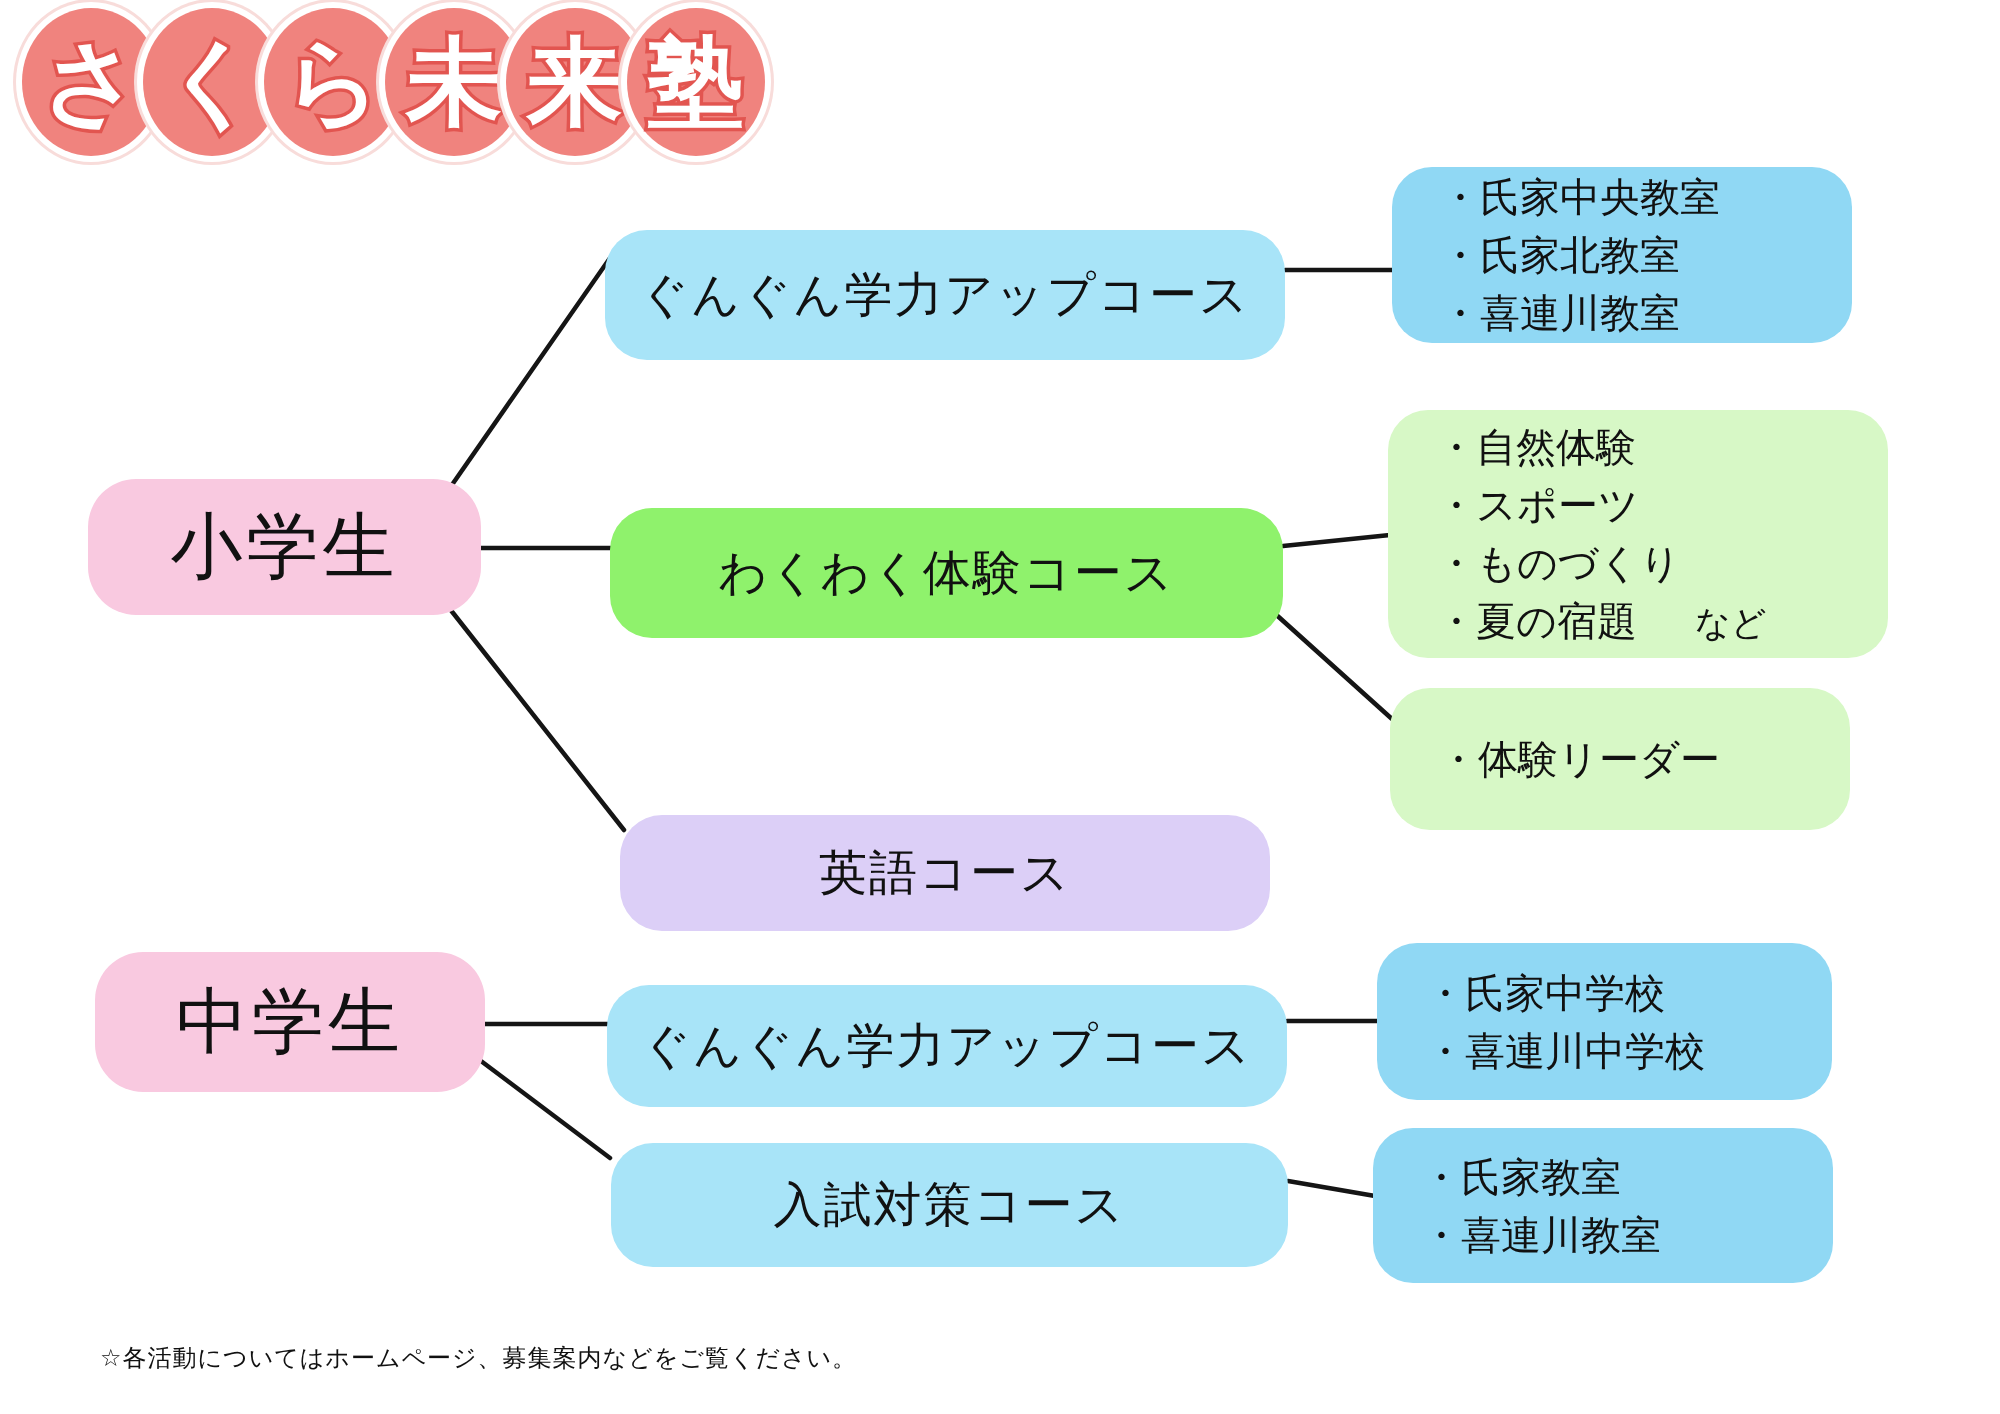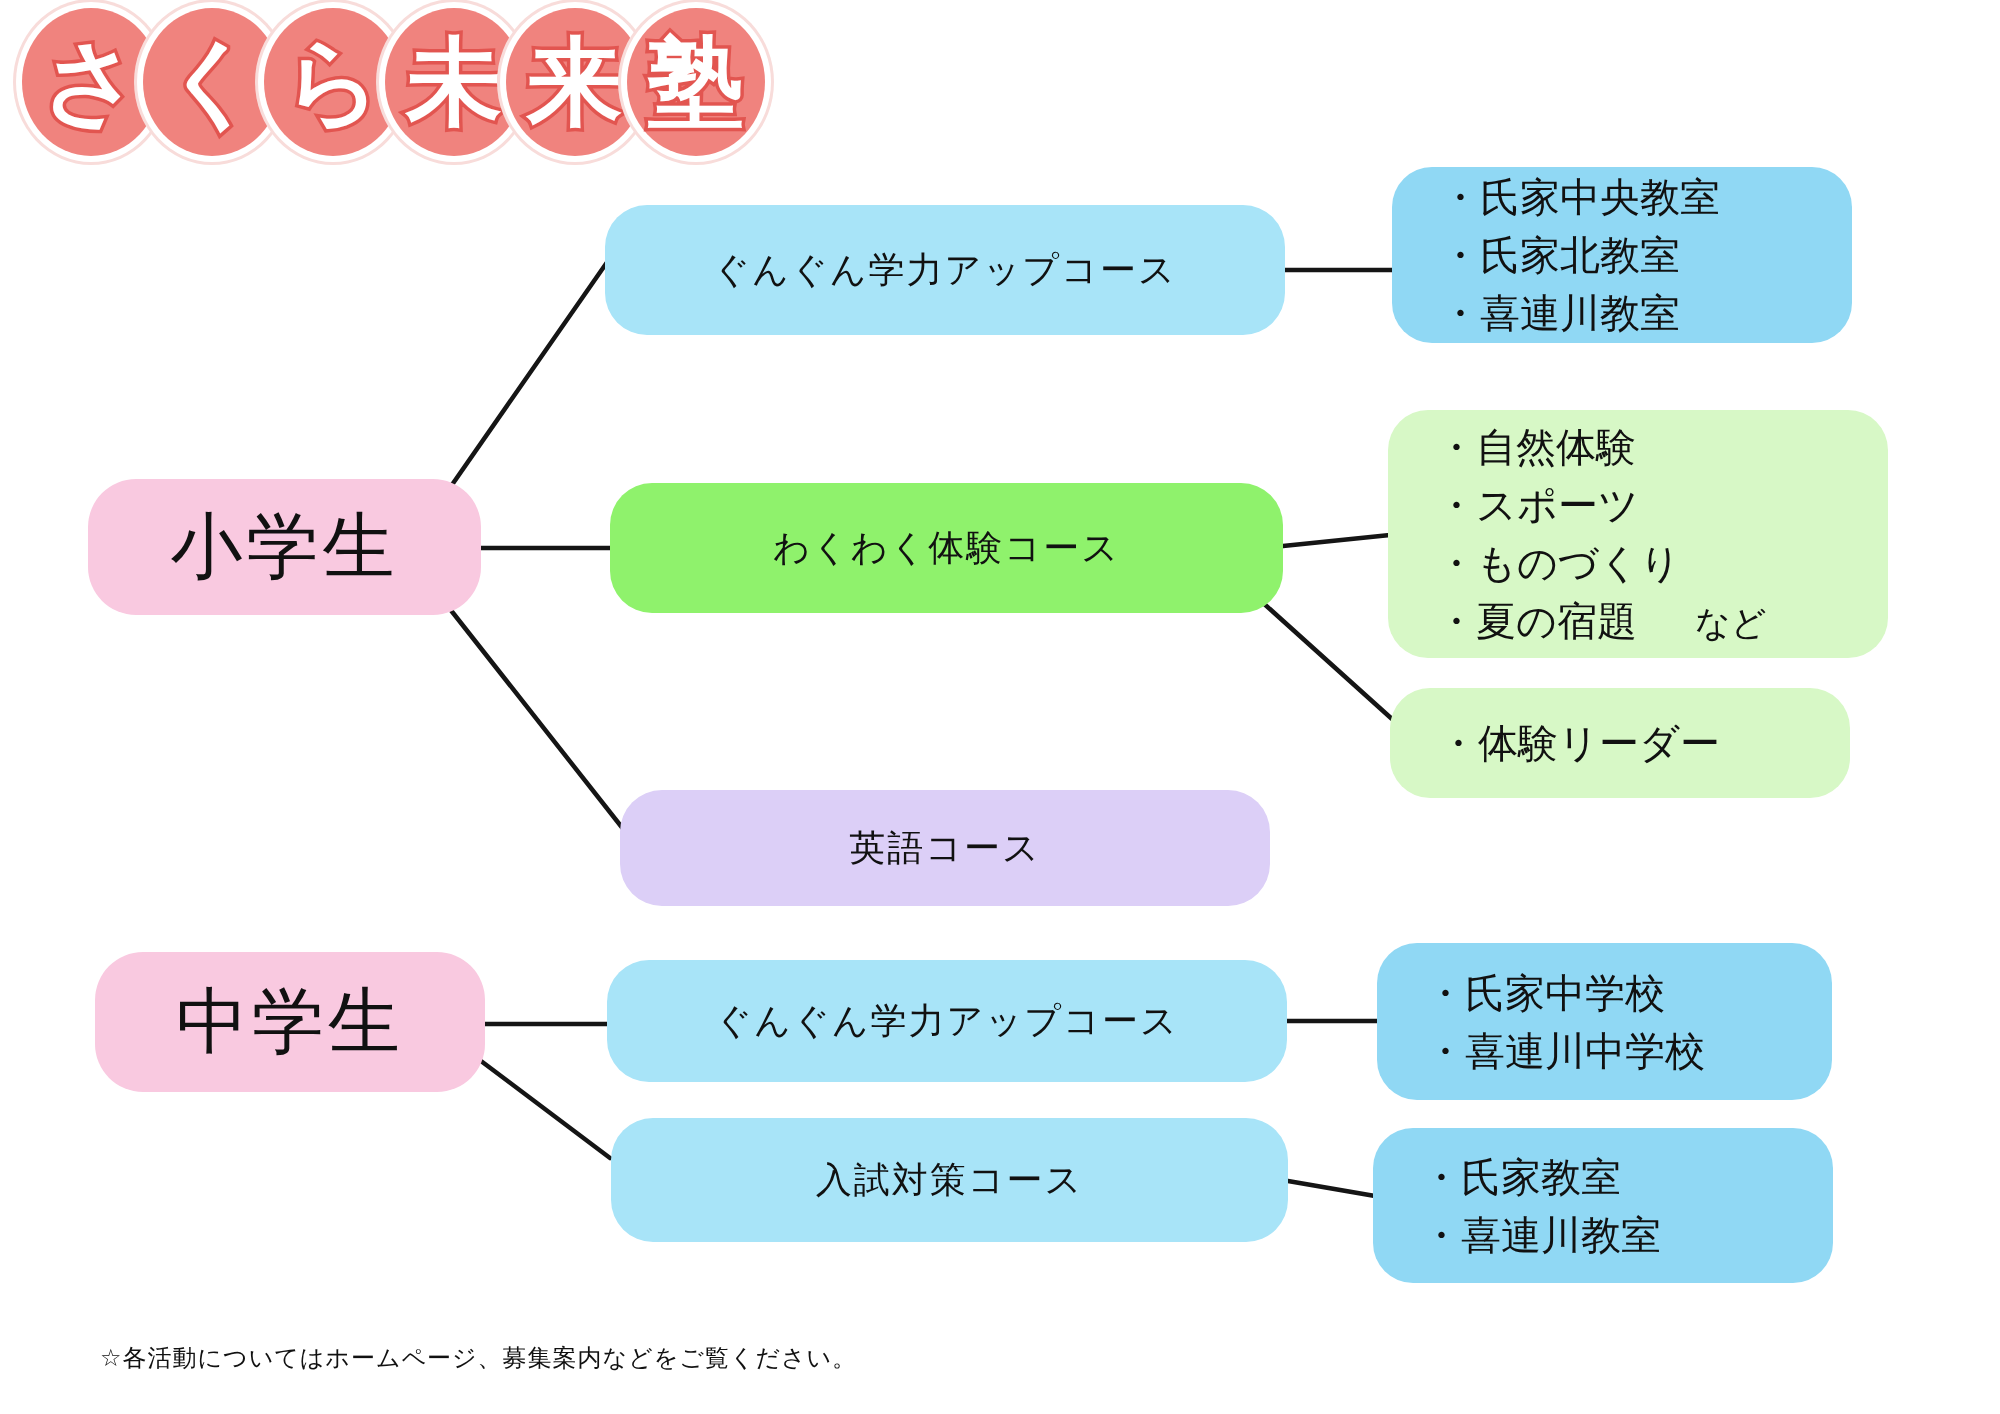--- a/index.html
+++ b/index.html
@@ -21,21 +21,21 @@
   }
   .logo-char{
     font-size:96px;font-weight:bold;color:#fff;line-height:1;
     -webkit-text-stroke:7px var(--logo_stroke,#E25550);
     paint-order:stroke fill;
   }
 
   
   .box{position:absolute;display:flex;align-items:center;justify-content:center;box-sizing:border-box;}
   .node{background:var(--node_pink,#F9C9E0);border-radius:48px;font-size:72px;letter-spacing:4px;}
-  .course{border-radius:42px;font-size:36px;letter-spacing:2px;}
+  .course{border-radius:42px;font-size:48px;letter-spacing:2px;margin-top:25px;}
   .course.blue{background:var(--course_blue,#A8E4F8);}
   .course.green{background:var(--course_green,#8FF26C);}
   .course.purple{background:var(--course_purple,#DCCFF7);text-align:center;}
   .detail{
     border-radius:40px;font-size:40px;line-height:1.45;
     flex-direction:column;align-items:flex-start;justify-content:center;
     padding-left:48px;padding-right:10px;
   }
   .detail.blue{background:var(--detail_blue,#90D8F4);}
   .detail.green{background:var(--detail_green,#D7F8C6);}
@@ -100,21 +100,21 @@
 
   <div class="box detail green" style="left:1388px;top:410px;width:500px;height:248px;">
     <div class="detail-line">・自然体験</div>
     <div class="detail-line">・スポーツ</div>
     <div class="detail-line">・ものづくり</div>
     <div class="detail-line">
       <span>・夏の宿題</span><span class="suffix">など</span>
     </div>
   </div>
 
-  <div class="box detail green" style="left:1390px;top:688px;width:460px;height:110px;">
+  <div class="box detail green" style="left:1390px;top:688px;width:460px;height:142px;">
     <div class="detail-line">・体験リーダー</div>
   </div>
 
   <div class="box detail blue" style="left:1377px;top:943px;width:455px;height:157px;">
     <div class="detail-line">・氏家中学校</div>
     <div class="detail-line">・喜連川中学校</div>
   </div>
 
   <div class="box detail blue" style="left:1373px;top:1128px;width:460px;height:155px;">
     <div class="detail-line">・氏家教室</div>

